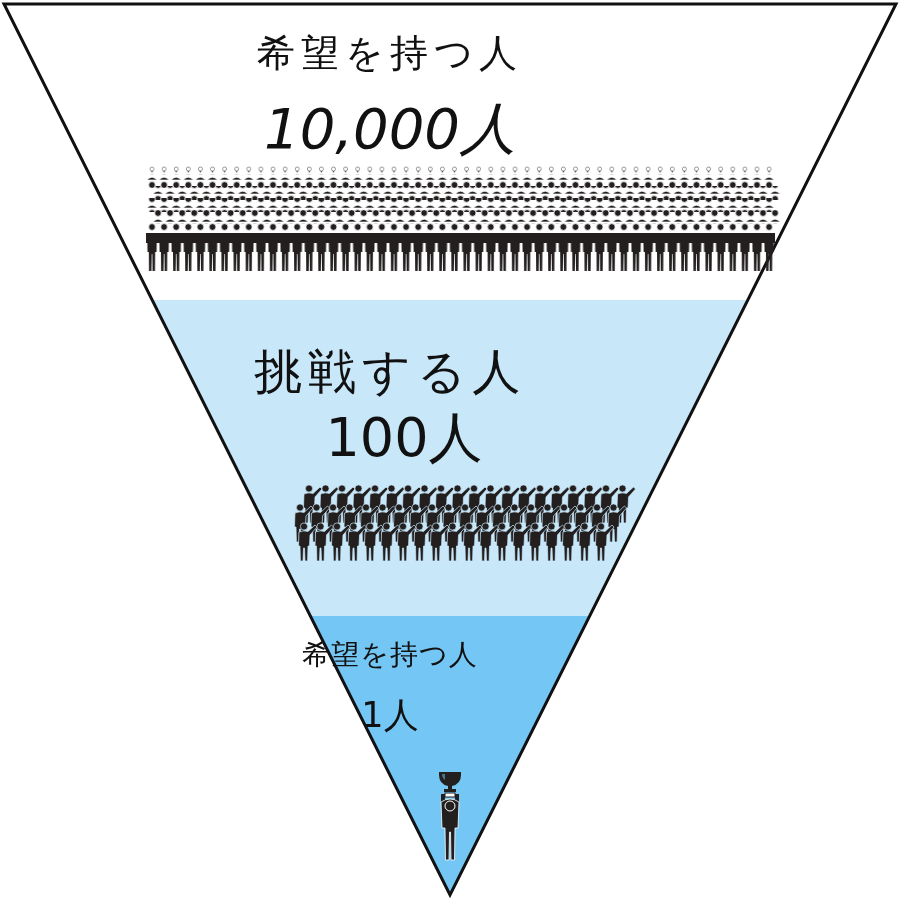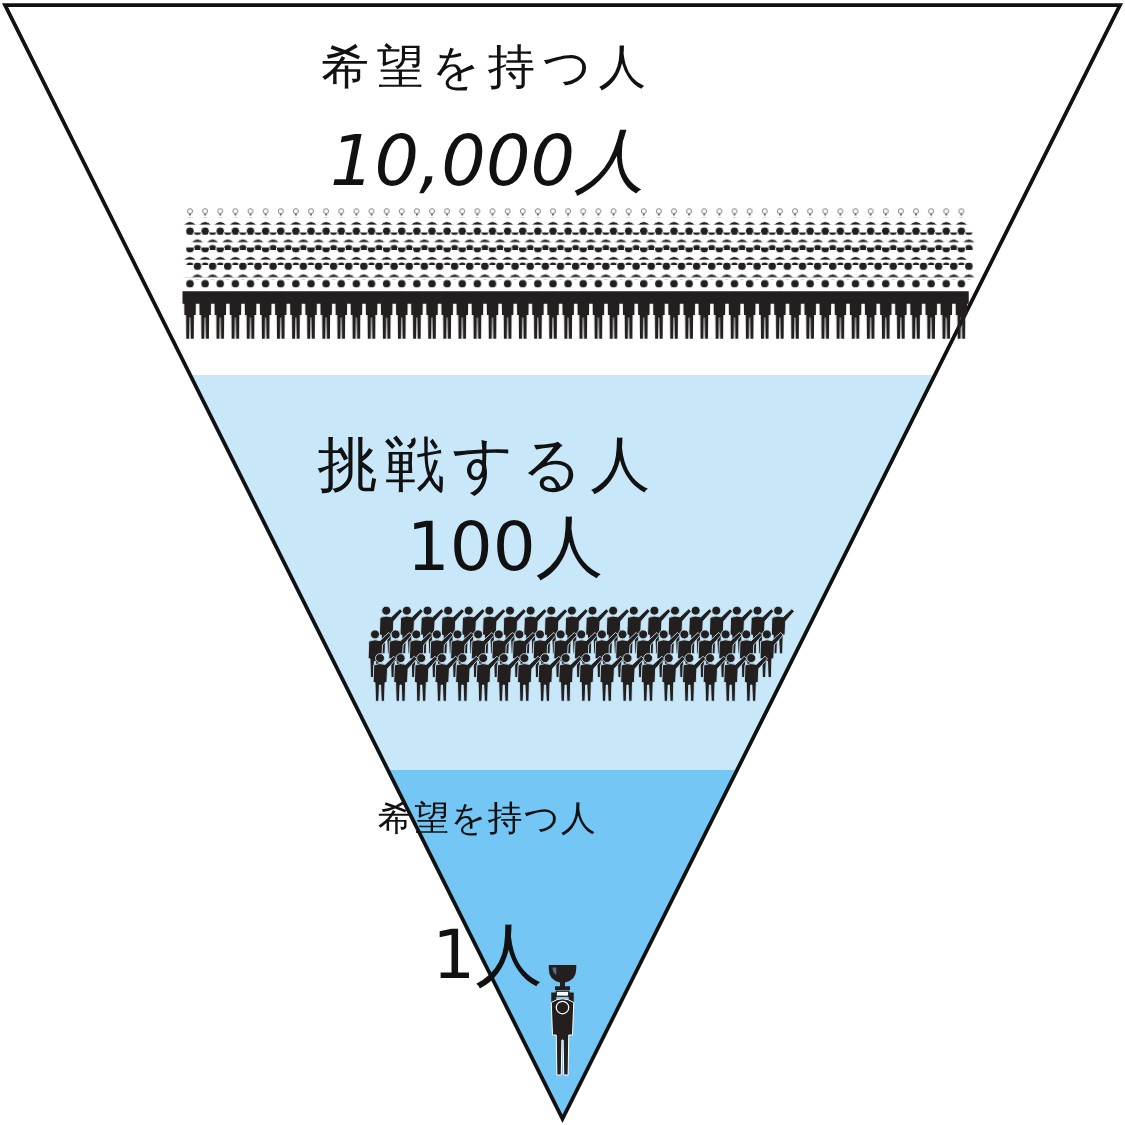--- a/index.html
+++ b/index.html
@@ -8,21 +8,21 @@
     .label {
       position: absolute; left: 0; width: 780px; text-align: center;
       color: #111; font-family: "DejaVu Sans", sans-serif; font-weight: normal;
       letter-spacing: 2px; white-space: nowrap;
     }
     .t1-title { top: 28px; font-size: 38px; letter-spacing: 6px; }
     .t1-count { top: 92px; font-size: 56px; letter-spacing: 0px; font-style: italic; }
     .t2-title { top: 340px; font-size: 48px; letter-spacing: 6px; }
     .t2-count { top: 402px; font-size: 54px; letter-spacing: 0px; left: 14px; }
     .t3-title { top: 636px; font-size: 28px; letter-spacing: 1px; }
-    .t3-count { top: 728px; font-size: 54px; letter-spacing: 0px; }
+    .t3-count { top: 692px; font-size: 35px; letter-spacing: 0px; }
   </style>
 </head>
 <body>
 
 <svg id="funnel" viewBox="0 0 900 900" xmlns="http://www.w3.org/2000/svg">
   <defs>
     <clipPath id="tri-clip">
       <polygon points="4,4 896,4 450,895"></polygon>
     </clipPath>
 

